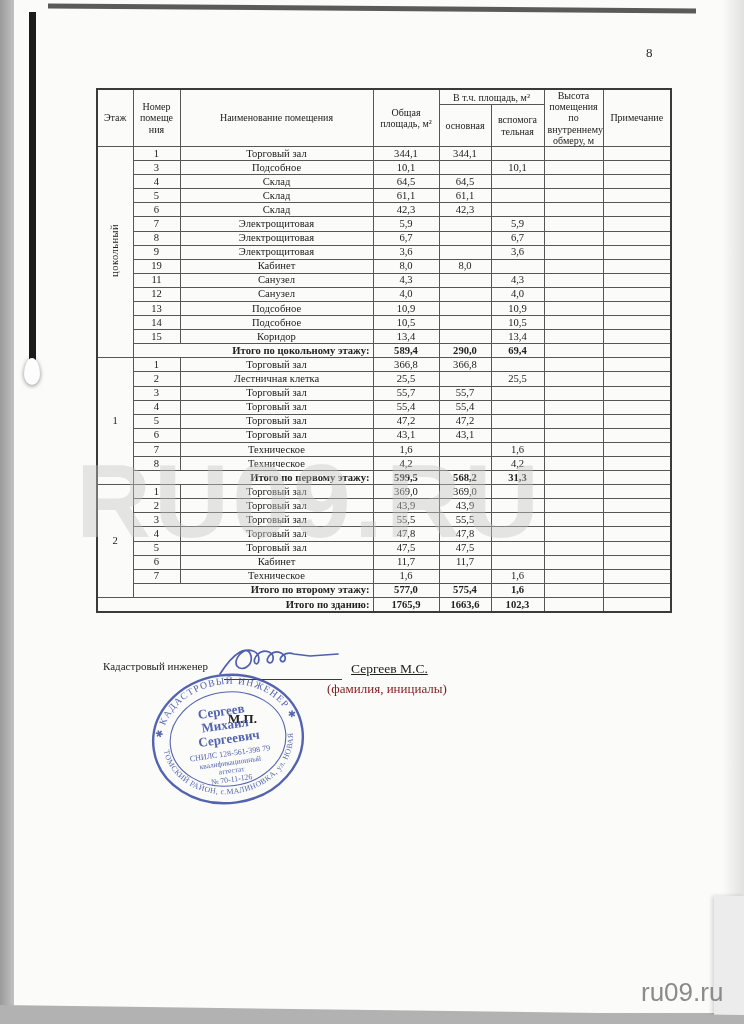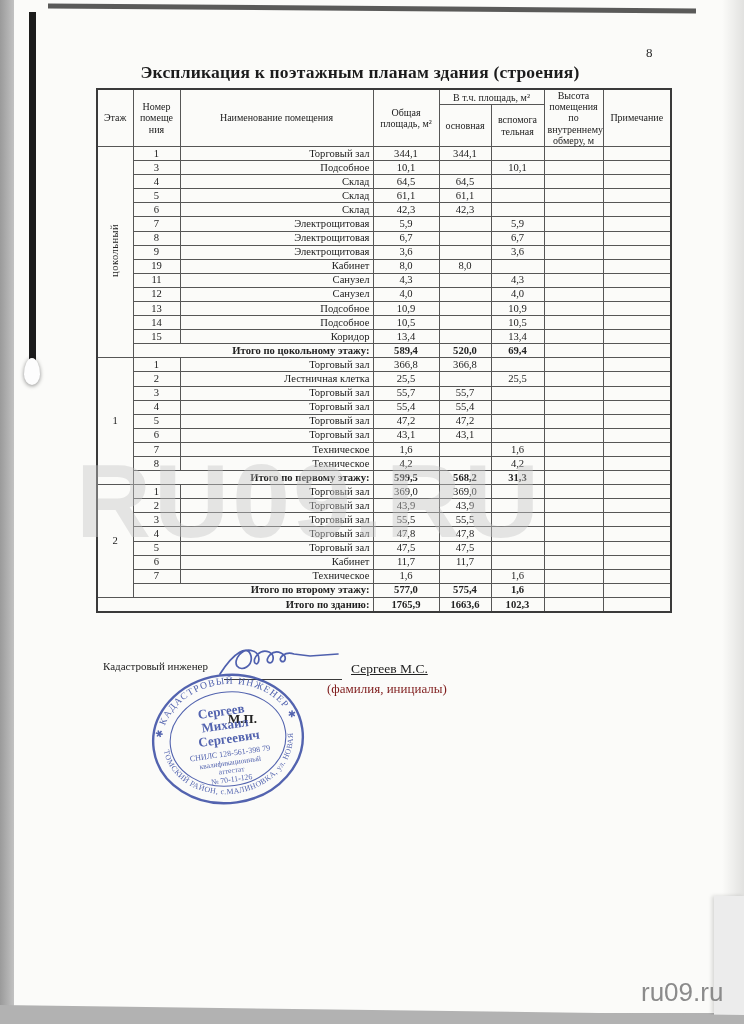--- a/index.html
+++ b/index.html
@@ -24,21 +24,21 @@
   
   table.expl{position:absolute;left:96px;top:88px;width:575px;border-collapse:collapse;table-layout:fixed;font-size:10.6px;color:#222;}
   table.expl th,table.expl td{border:1px solid #565656;padding:0 3px;line-height:1.12;overflow:hidden;}
   table.expl{border:2px solid #3a3a3a;}
   table.expl thead th{font-weight:normal;text-align:center;vertical-align:middle;font-size:10px;}
   .pre{white-space:pre-line;margin-top:44px;}
   tr.hdr1 th{height:14px;}
   tr.hdr2 th{height:40px;}
   table.expl tbody td{height:13.1px;}
   td.num{text-align:center;}
-  td.name{text-align:right;padding-left:5px;margin-left:48px;}
+  td.name{text-align:center;padding-left:5px;margin-left:48px;}
   td.val{text-align:center;}
   td.total-label{text-align:right;font-weight:bold;padding-right:6px;}
   tr.total-row td{font-weight:bold;}
   td.floor-cell{text-align:center;vertical-align:middle;}
   td.floor-cell.vertical span{display:inline-block;writing-mode:vertical-rl;transform:rotate(180deg);font-size:10.4px;letter-spacing:.5px;white-space:nowrap;}
 
   
   .sig-label{position:absolute;left:103px;top:660px;font-size:11px;color:#222;}
   .sig-line{position:absolute;left:224px;top:679px;width:118px;border-bottom:1.2px solid #3a3a3a;}
   .sig-mp{position:absolute;left:228px;top:711px;font-size:13px;font-weight:bold;color:#222;}
@@ -61,21 +61,20 @@
   <div class="paper"></div>
 
   <div class="top-band"></div>
   <div class="left-strip"></div>
   <div class="left-line"></div>
   <div class="tear-drop"></div>
   <div class="right-shade"></div>
   <div class="corner-fold"></div>
 
   <div class="page-number">8</div>
-  <div class="doc-title">Экспликация к поэтажным планам здания (строения)</div>
 
   <table class="expl">
     <colgroup>
       <col style="width:36px">
         <col style="width:47px">
         <col style="width:193px">
         <col style="width:66px">
       <col style="width:52px">
         <col style="width:53px">
         <col style="width:59px">
@@ -228,21 +227,21 @@
           <td class="name">Коридор</td>
           <td class="val">13,4</td>
           <td class="val"></td>
           <td class="val">13,4</td>
           <td class="val"></td>
           <td class="val"></td>
         </tr>
         <tr class="total-row">
           <td class="total-label" colspan="2">Итого по цокольному этажу:</td>
           <td class="val">589,4</td>
-          <td class="val">520,0</td>
+          <td class="val">290,0</td>
           <td class="val">69,4</td>
           <td class="val"></td>
           <td class="val"></td>
         </tr>
         <tr>
           <td class="floor-cell" rowspan="9"><span>1</span></td>
           <td class="num">1</td>
           <td class="name">Торговый зал</td>
           <td class="val">366,8</td>
           <td class="val">366,8</td>

